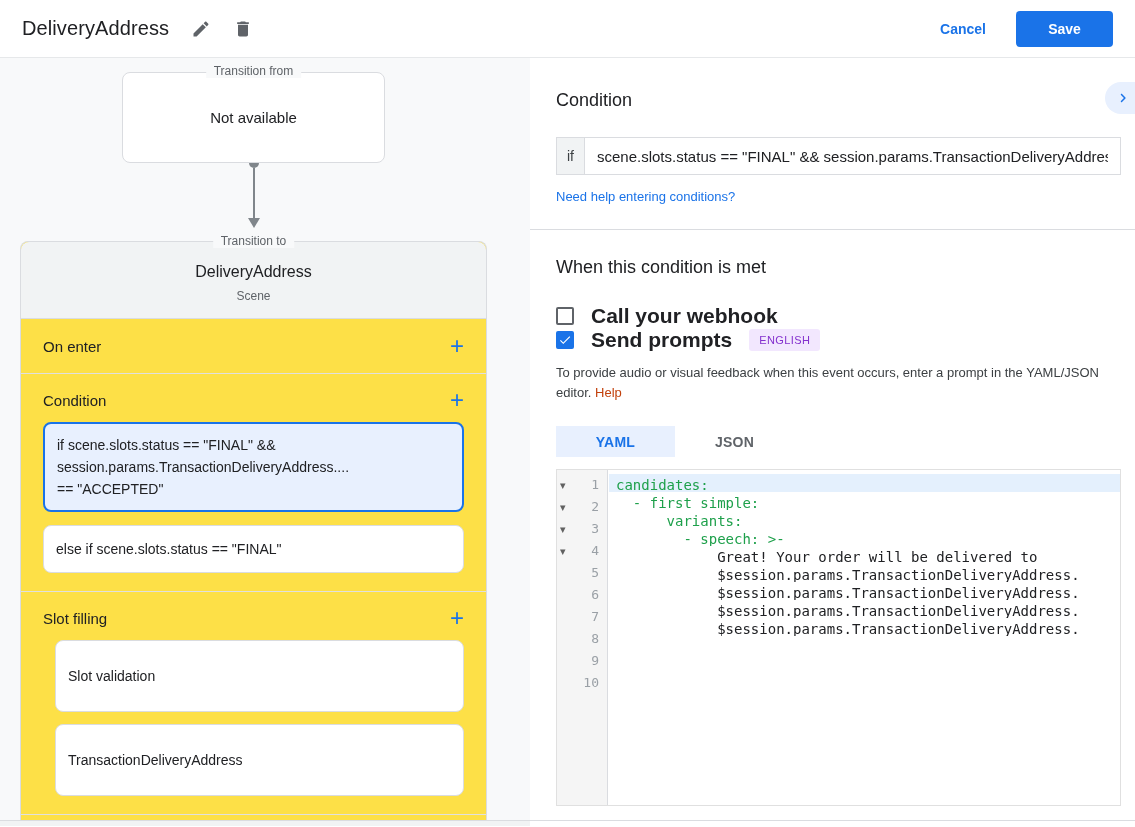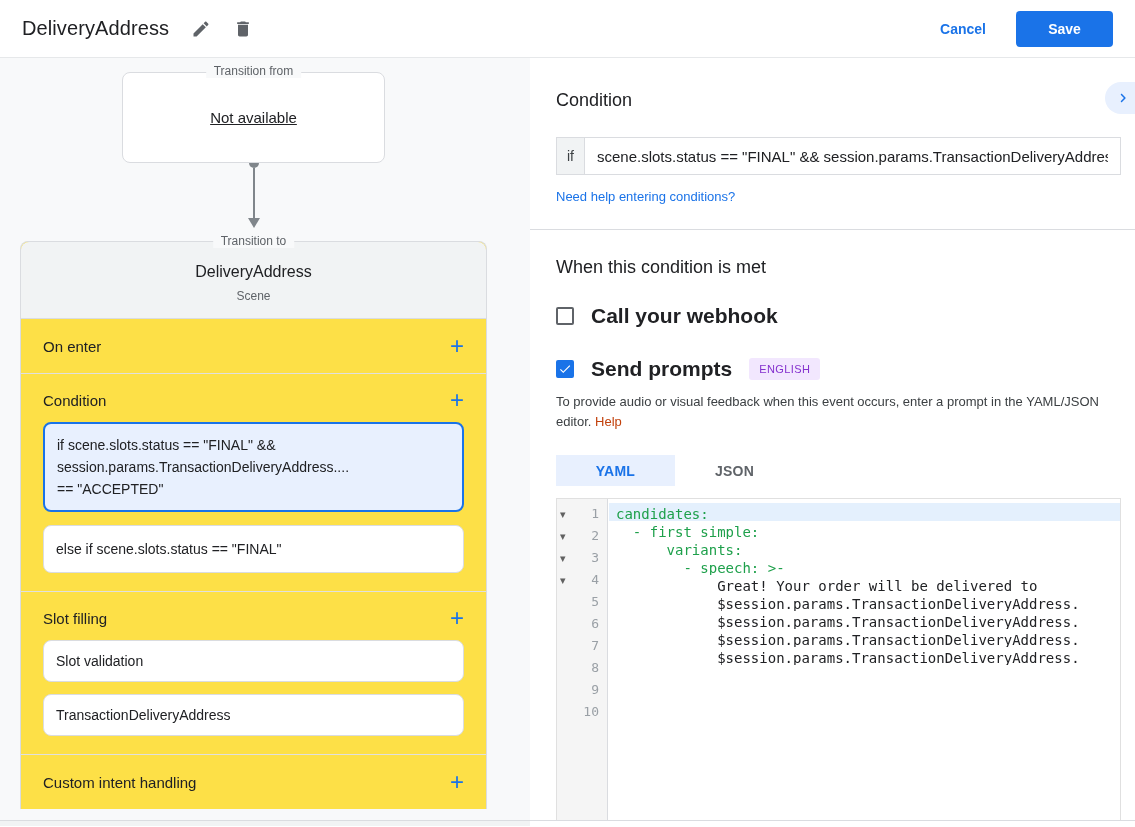--- a/index.html
+++ b/index.html
@@ -26,21 +26,21 @@
 
   
   .left-panel { width:530px; background:#f8f9fa; overflow:hidden; }
   .diagram { width:467px; margin-left:20px; }
 
   .tf-box { width:263px; height:91px; margin:14px auto 0; position:relative;
     background:#fff; border:1px solid #dadce0; border-radius:8px;
     display:flex; align-items:center; justify-content:center; }
   .legend { position:absolute; top:-9px; left:50%; transform:translateX(-50%);
     background:#f8f9fa; padding:0 8px; font-size:12px; color:#5f6368; white-space:nowrap; }
-  .tf-value { font-size:15px; color:#202124;text-decoration:underline; }
+  .tf-value { font-size:15px; color:#202124; }
 
   .connector { display:flex; flex-direction:column; align-items:center; margin-top:-5px; }
   .conn-dot { width:10px; height:10px; border-radius:50%; background:#80868b; }
   .conn-line { width:2px; height:50px; background:#80868b; }
   .conn-arrow { width:0; height:0; border-left:6px solid transparent;
     border-right:6px solid transparent; border-top:10px solid #80868b; }
 
   .scene-card { margin-top:13px; position:relative; background:#fde047;
     border:1px solid #dadce0; border-radius:8px 8px 0 0; border-bottom:none; }
   .scene-card .legend { top:-8px; }
@@ -55,21 +55,21 @@
   .sect-label { font-size:15px; color:#202124; }
   .plus-btn { color:#1a73e8; font-size:24px; font-weight:300; line-height:20px;
     background:none; border:none; cursor:pointer; font-family:inherit; }
   .row-only { padding:17px 22px; }
 
   .cond-card-selected { margin-top:12px; background:#e8f0fe; border:2px solid #1a73e8;
     border-radius:8px; padding:10px 12px; font-size:14px; line-height:22px; color:#202124; cursor:pointer; }
   .cond-card { margin-top:13px; background:#fff; border:1px solid #dadce0;
     border-radius:8px; padding:15px 12px; font-size:14px; color:#202124; cursor:pointer; }
   .slot-card { margin-top:12px; background:#fff; border:1px solid #dadce0;
-    border-radius:8px; padding:12px 12px; font-size:14px; color:#202124; cursor:pointer; }
+    border-radius:8px; padding:27px 12px; font-size:14px; color:#202124; cursor:pointer;margin-left:12px; }
 
   
   .right-panel { flex:1; background:#fff; position:relative; overflow:hidden;
     padding:0 14px 0 26px; }
   .cond-heading { margin-top:32px; font-size:18px; font-weight:400; color:#202124; }
   .expand-pill { position:absolute; top:24px; right:-16px; width:46px; height:32px;
     background:#e8f0fe; border:none; border-radius:16px; cursor:pointer;
     display:flex; align-items:center; padding-left:9px; }
   .expand-pill svg { width:18px; height:18px; fill:#1a73e8; }
 
@@ -81,21 +81,21 @@
     white-space:nowrap; overflow:hidden; background:#fff; }
 
   .help-link { display:inline-block; margin-top:14px; font-size:13px; color:#1a73e8;
     text-decoration:none; cursor:pointer; }
   .panel-divider { height:1px; background:#dadce0; margin:24px -14px 0 -26px; }
 
   .when-heading { margin-top:27px; font-size:18px; font-weight:400; color:#202124; }
 
   .check-row { display:flex; align-items:center; }
   .check-row.webhook { margin-top:26px; }
-  .check-row.prompts { margin-top:29px; }
+  .check-row.prompts { }
   .cbx { width:18px; height:18px; border:2px solid #5f6368; border-radius:2px;
     background:#fff; cursor:pointer; flex:0 0 auto; }
   .cbx.checked { background:#1a73e8; border-color:#1a73e8;
     display:flex; align-items:center; justify-content:center; }
   .cbx.checked svg { width:14px; height:14px; fill:#fff; }
   .check-label { margin-left:17px; font-size:21px; font-weight:bold; color:#202124; }
   .lang-badge { margin-left:17px; background:#f2e7fe; color:#8430ce; font-size:11px;
     font-weight:normal; letter-spacing:.4px; padding:5px 10px; border-radius:3px; }
 
   .hint { margin-top:11px; font-size:13px; color:#3c4043; line-height:20px; max-width:565px; }

